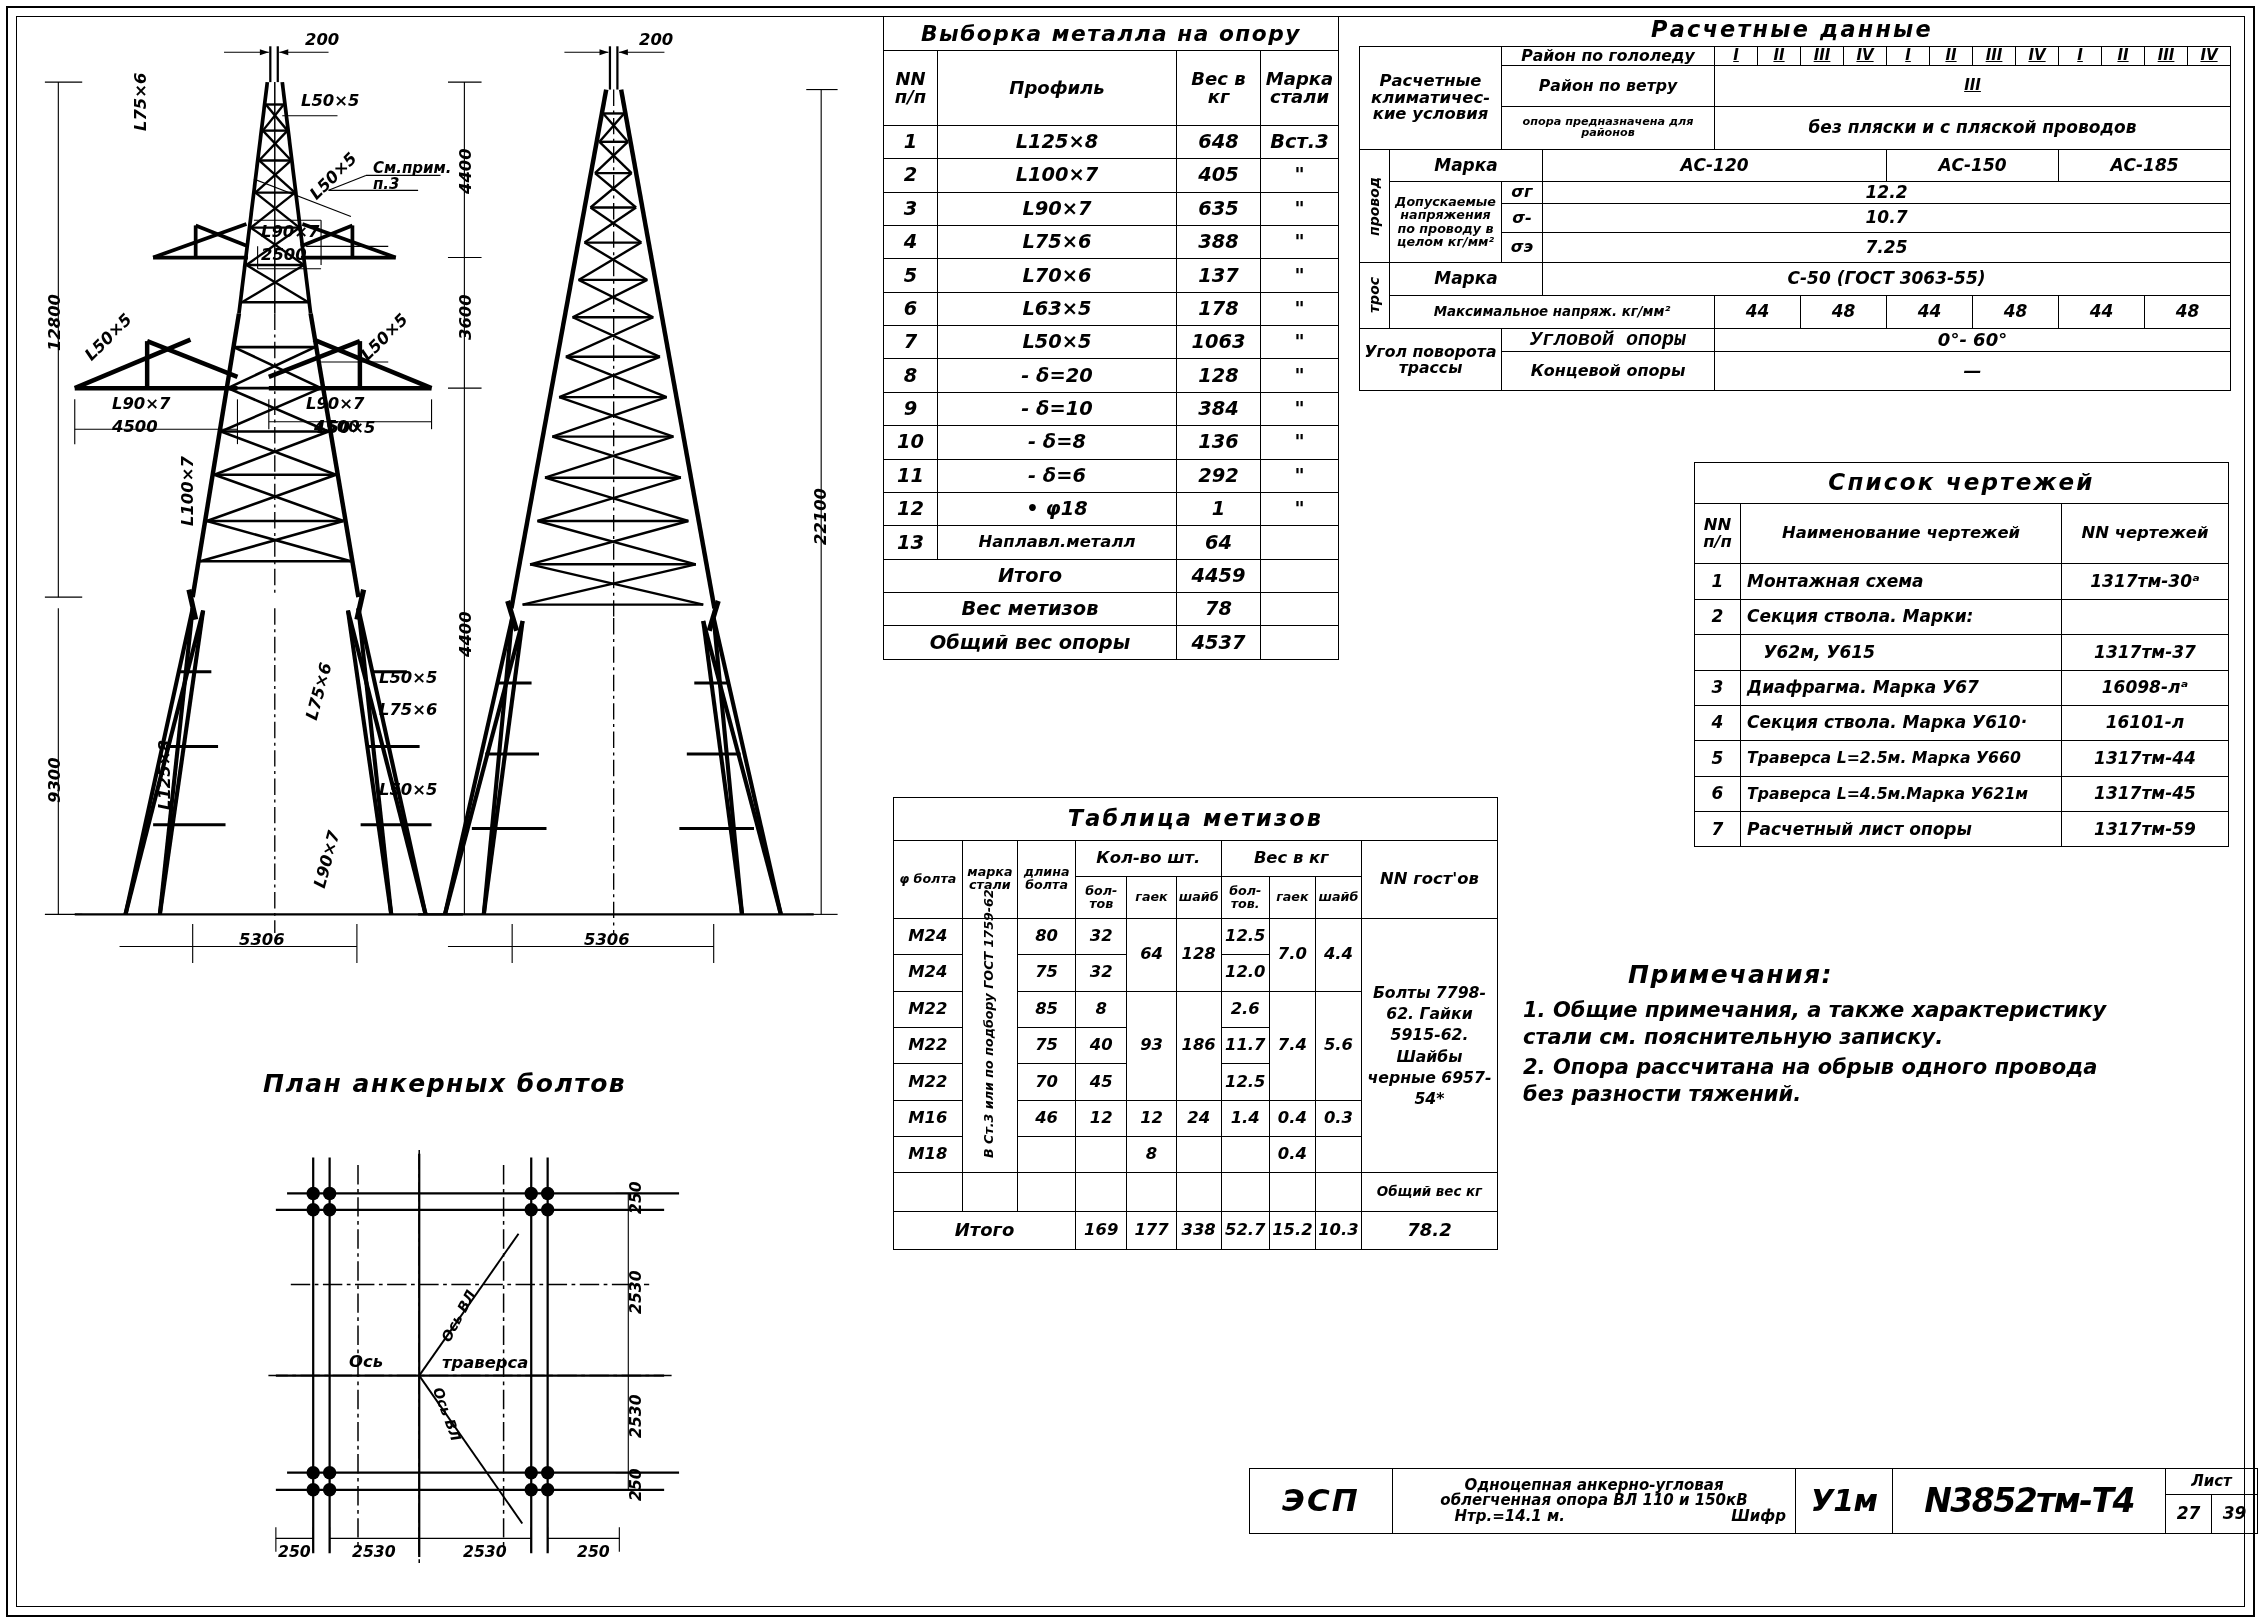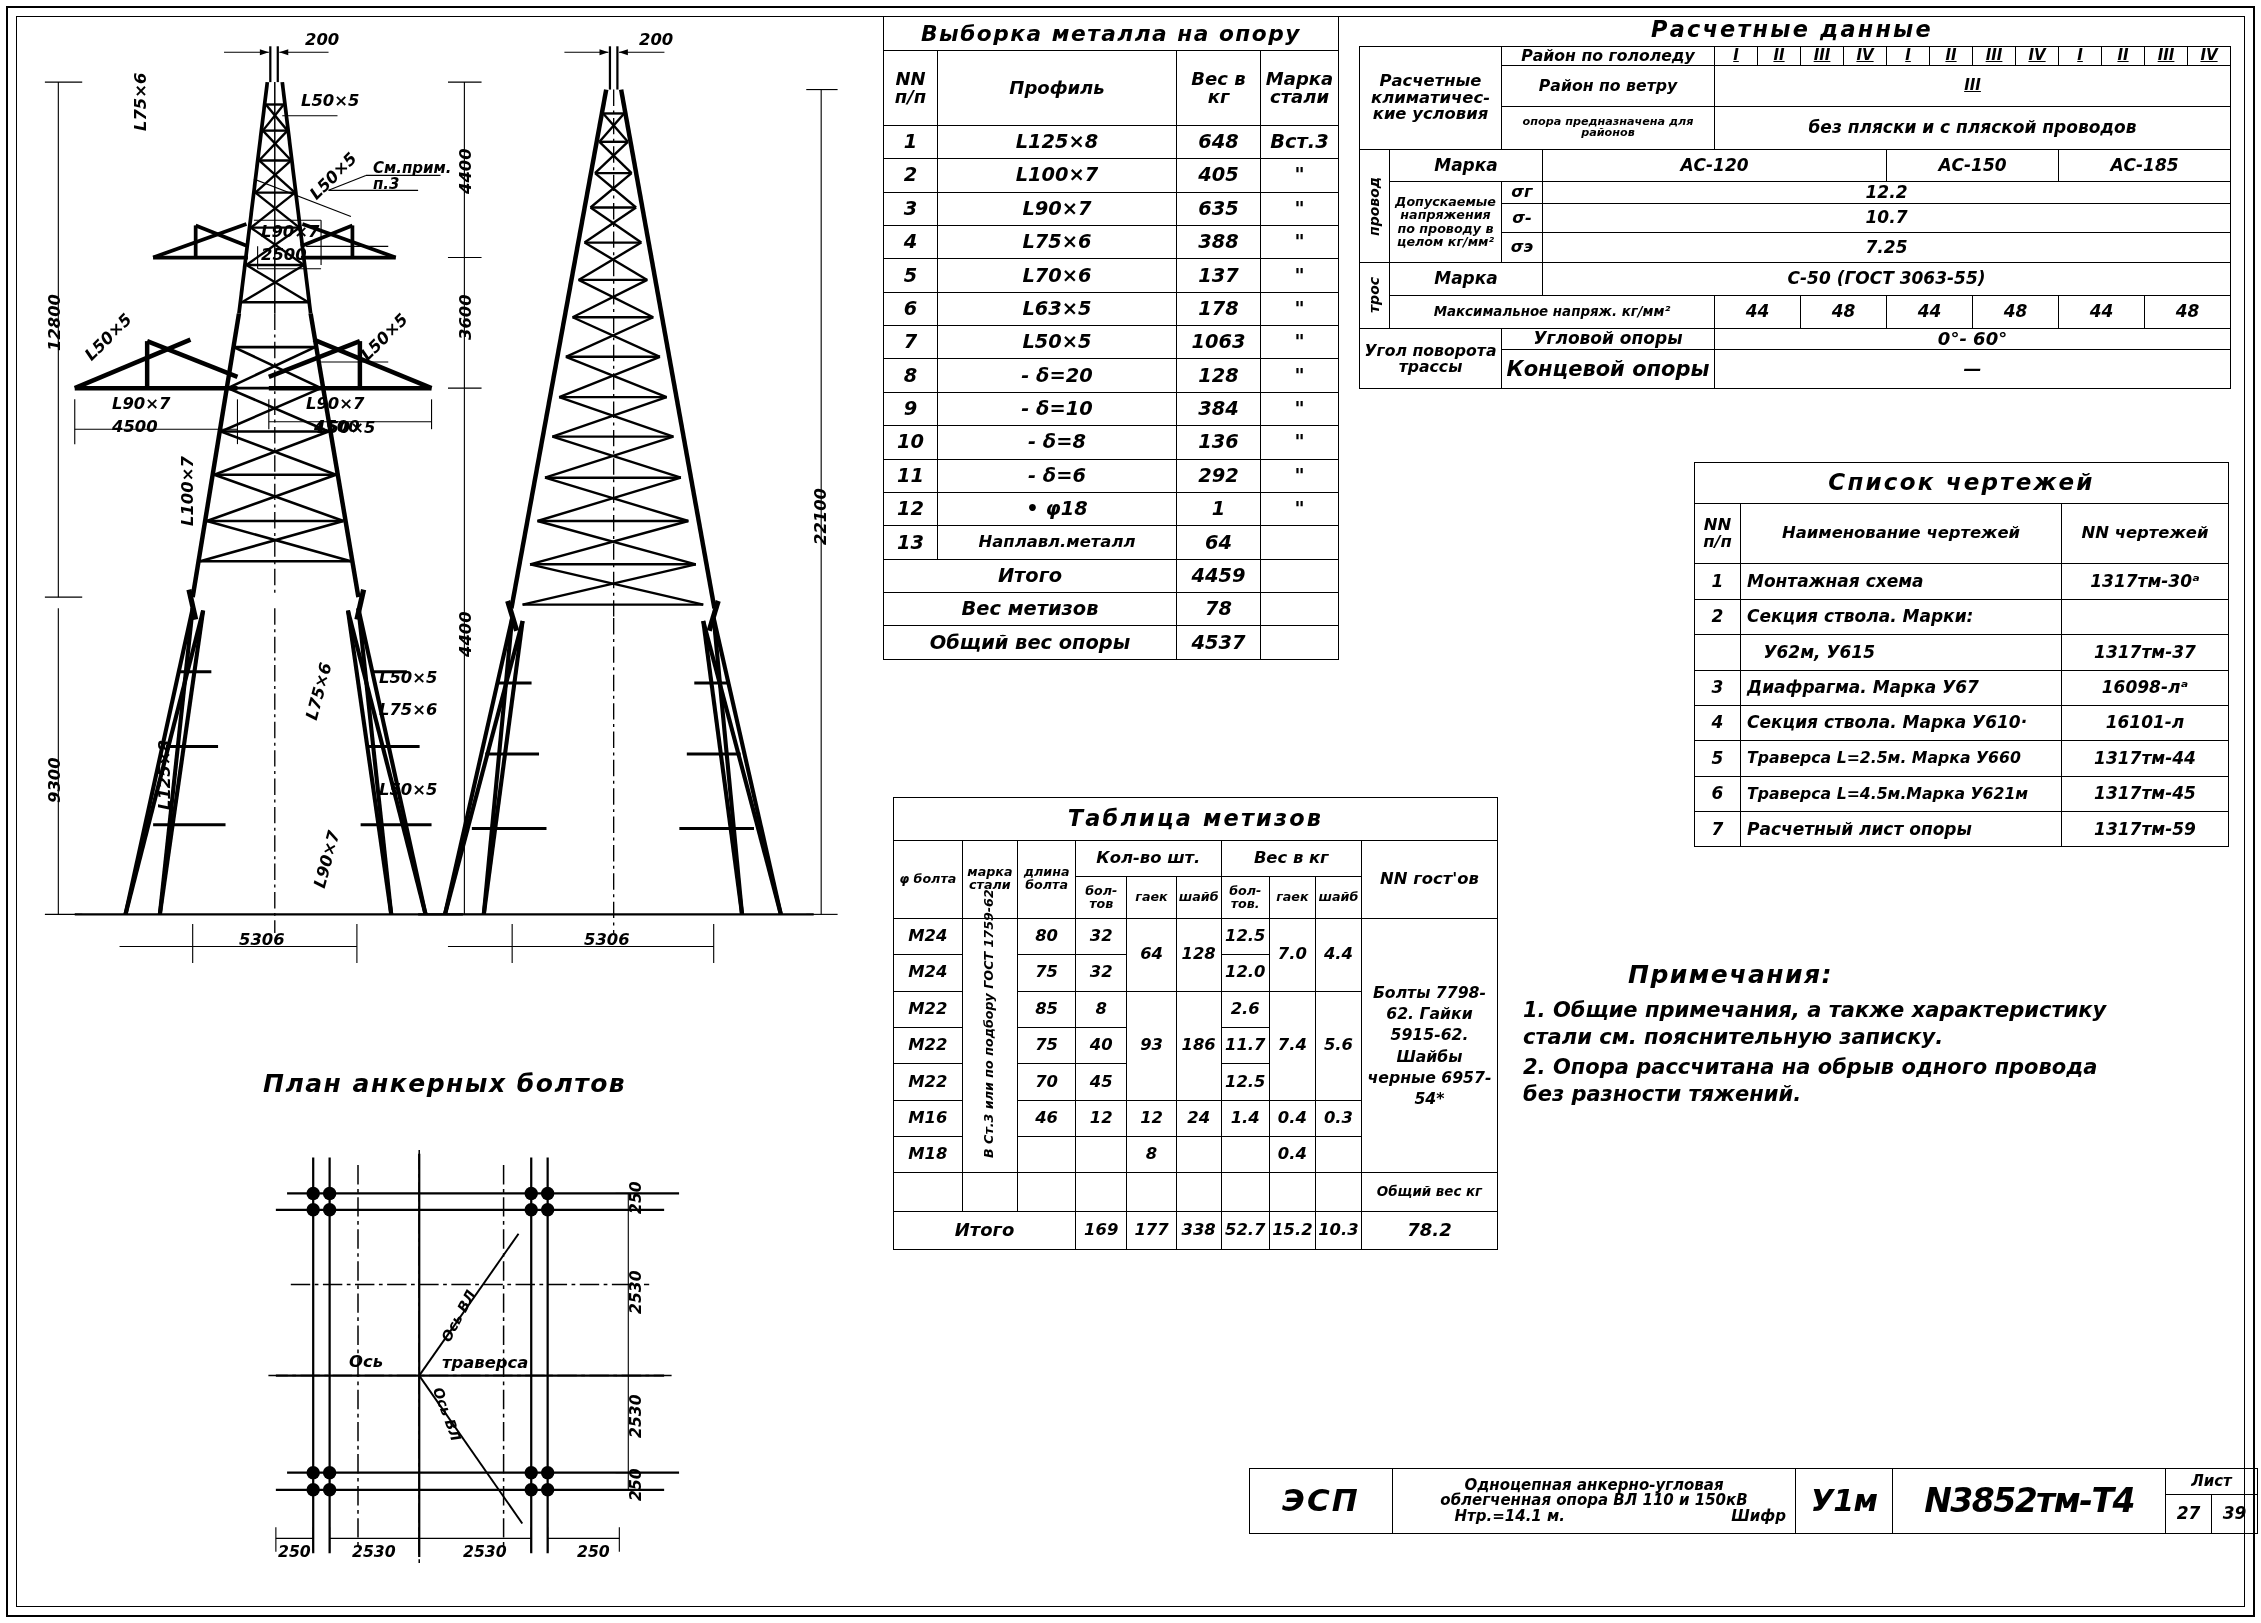--- a/index.html
+++ b/index.html
@@ -714,25 +714,25 @@
           <td colspan="2" style="font-size:17px;">44</td>
           <td colspan="2" style="font-size:17px;">48</td>
           <td colspan="2" style="font-size:17px;">44</td>
           <td colspan="2" style="font-size:17px;">48</td>
           <td colspan="2" style="font-size:17px;">44</td>
           <td colspan="2" style="font-size:17px;">48</td>
         </tr>
 
         <tr>
           <td colspan="2" rowspan="2" style="font-size:15.7px;height:37px;">Угол поворота трассы</td>
-          <td colspan="2" style="font-size:17px;">Угловой опоры</td>
+          <td colspan="2" style="font-size:20px;font-family:Liberation Mono, monospace;">Угловой опоры</td>
           <td colspan="12" style="font-size:18px;">0°- 60°</td>
         </tr>
         <tr>
-          <td colspan="2" style="font-size:21px;height:37px;">Концевой опоры</td>
+          <td colspan="2" style="font-size:16px;height:37px;">Концевой опоры</td>
           <td colspan="12" style="font-size:18px;">—</td>
         </tr>
       </tbody>
     </table>
   </div>
 
   <div id="list-block">
     <div class="tbl-title">Список чертежей</div>
     <table class="eng">
       <colgroup>

